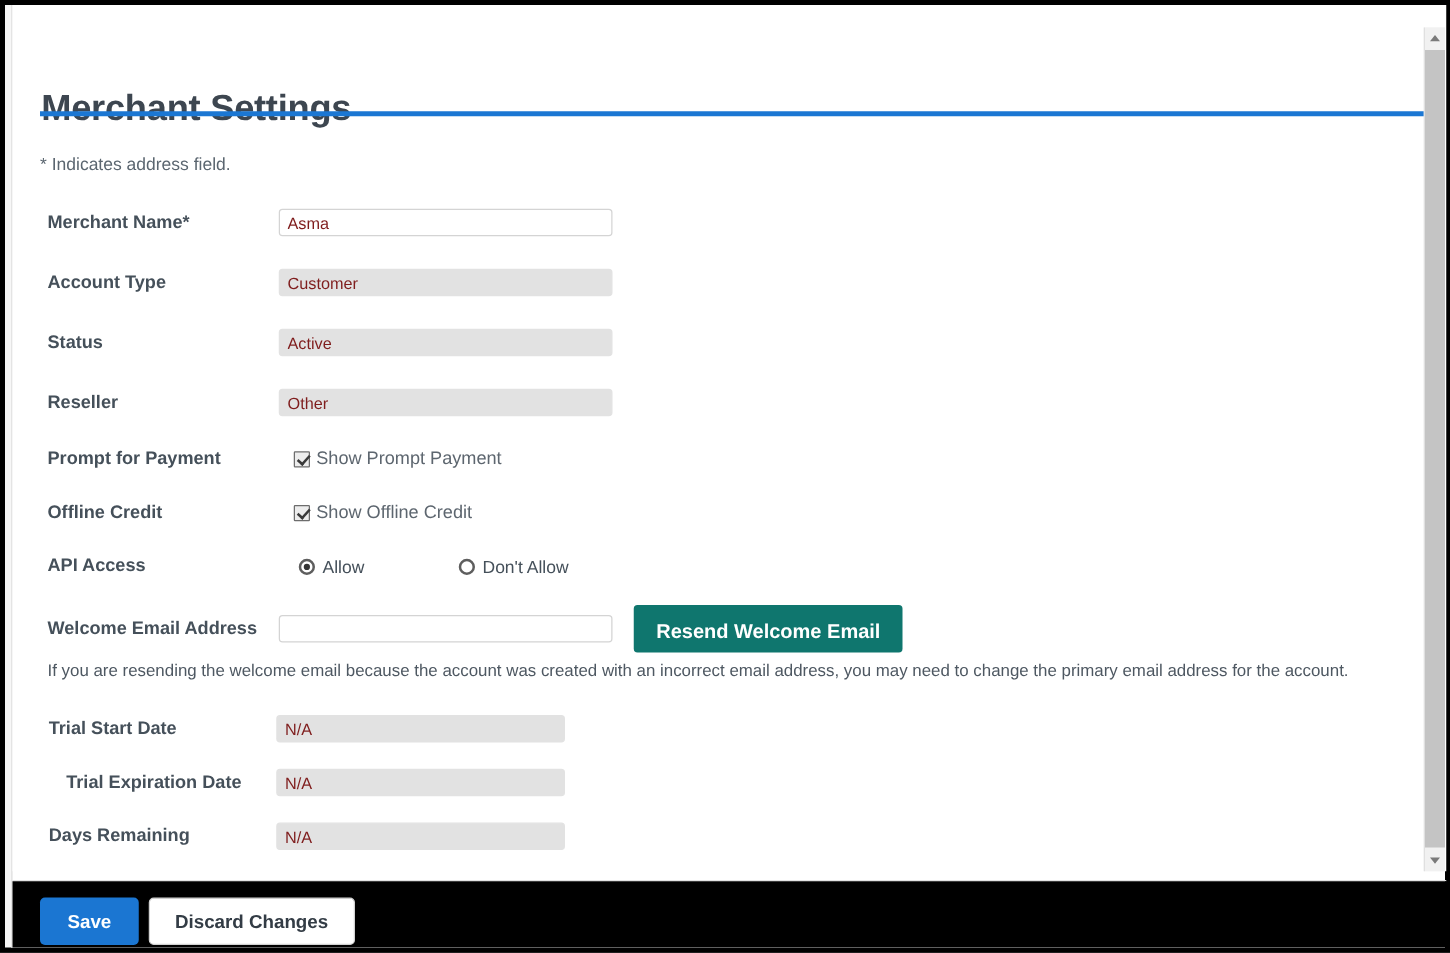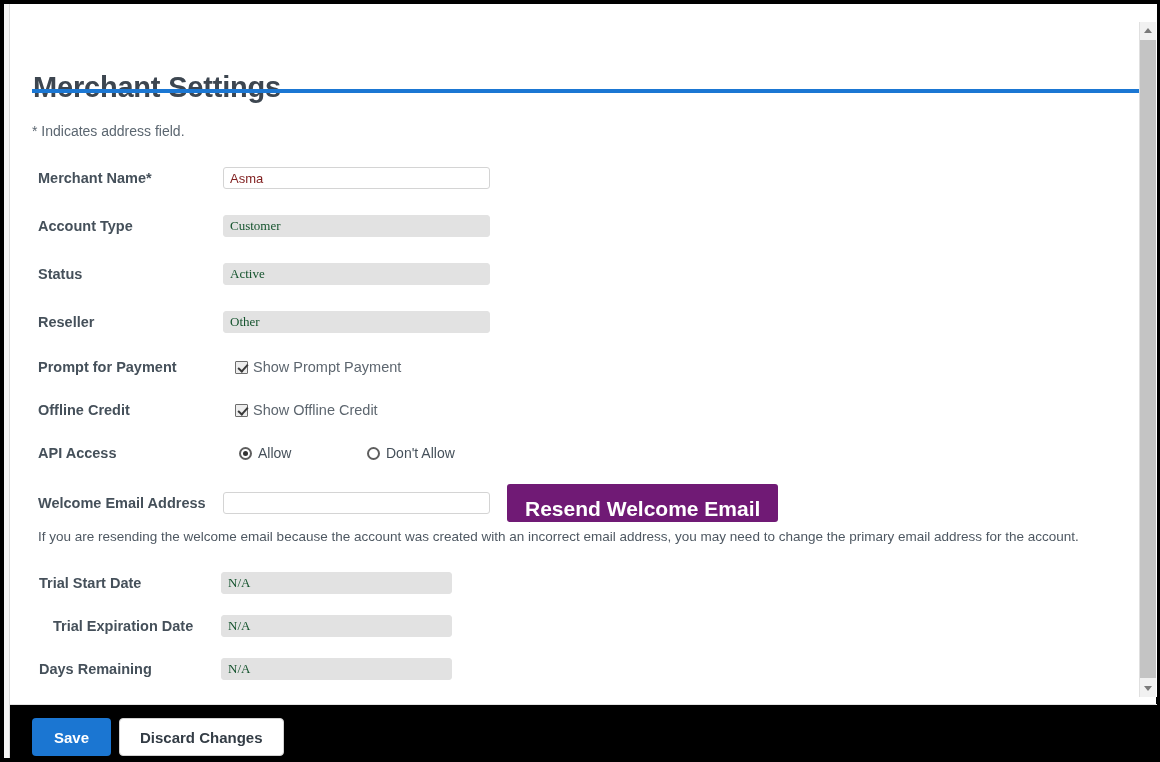--- a/index.html
+++ b/index.html
@@ -101,22 +101,21 @@
     font-size: 13px;
     color: #7f1d1d;
     background: #ffffff;
     border: 1px solid #d4d4d4;
     border-radius: 3px;
     outline: none;
   }
   input.txt.disabled {
     background: #e2e2e2;
     border: 1px solid #e2e2e2;
-    color: #14532d;
-    font-family: Liberation Serif, serif;
+    color: #7f1d1d;
   }
   input.txt.narrow { width: 231px; }
 
   
   .checkrow {
     display: flex;
     align-items: center;
     gap: 5px;
     height: 22px;
   }
@@ -185,24 +184,24 @@
     cursor: pointer;
   }
 
   
   #resend-btn {
     position: absolute;
     left: 497px;
     top: -8px;
     height: 38px;
     padding: 13px 18px;
-    background: #701a75;
+    background: #0f766e;
     color: #ffffff;
     font-family: "Liberation Sans", sans-serif;
-    font-size: 21px;
+    font-size: 16px;
     font-weight: bold;
     border: none;
     border-radius: 3px;
     cursor: pointer;
   }
 
   #help-text {
     position: absolute;
     left: 28px;
     top: 525px;

